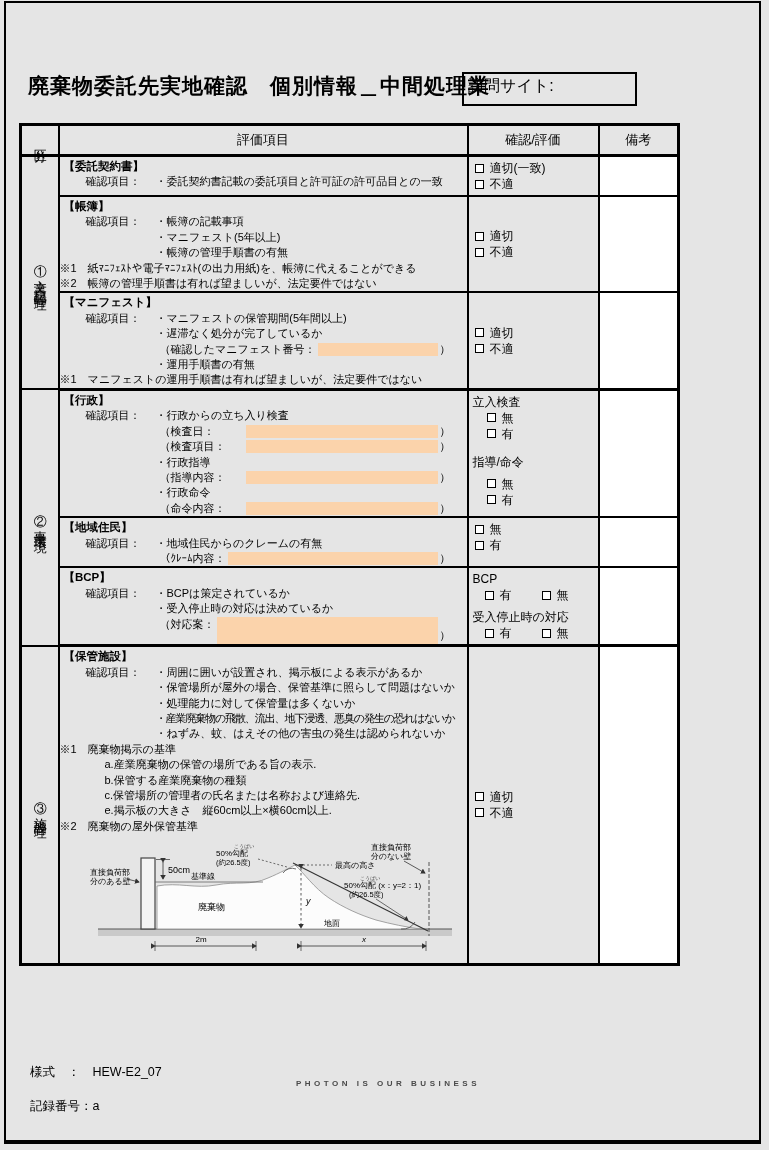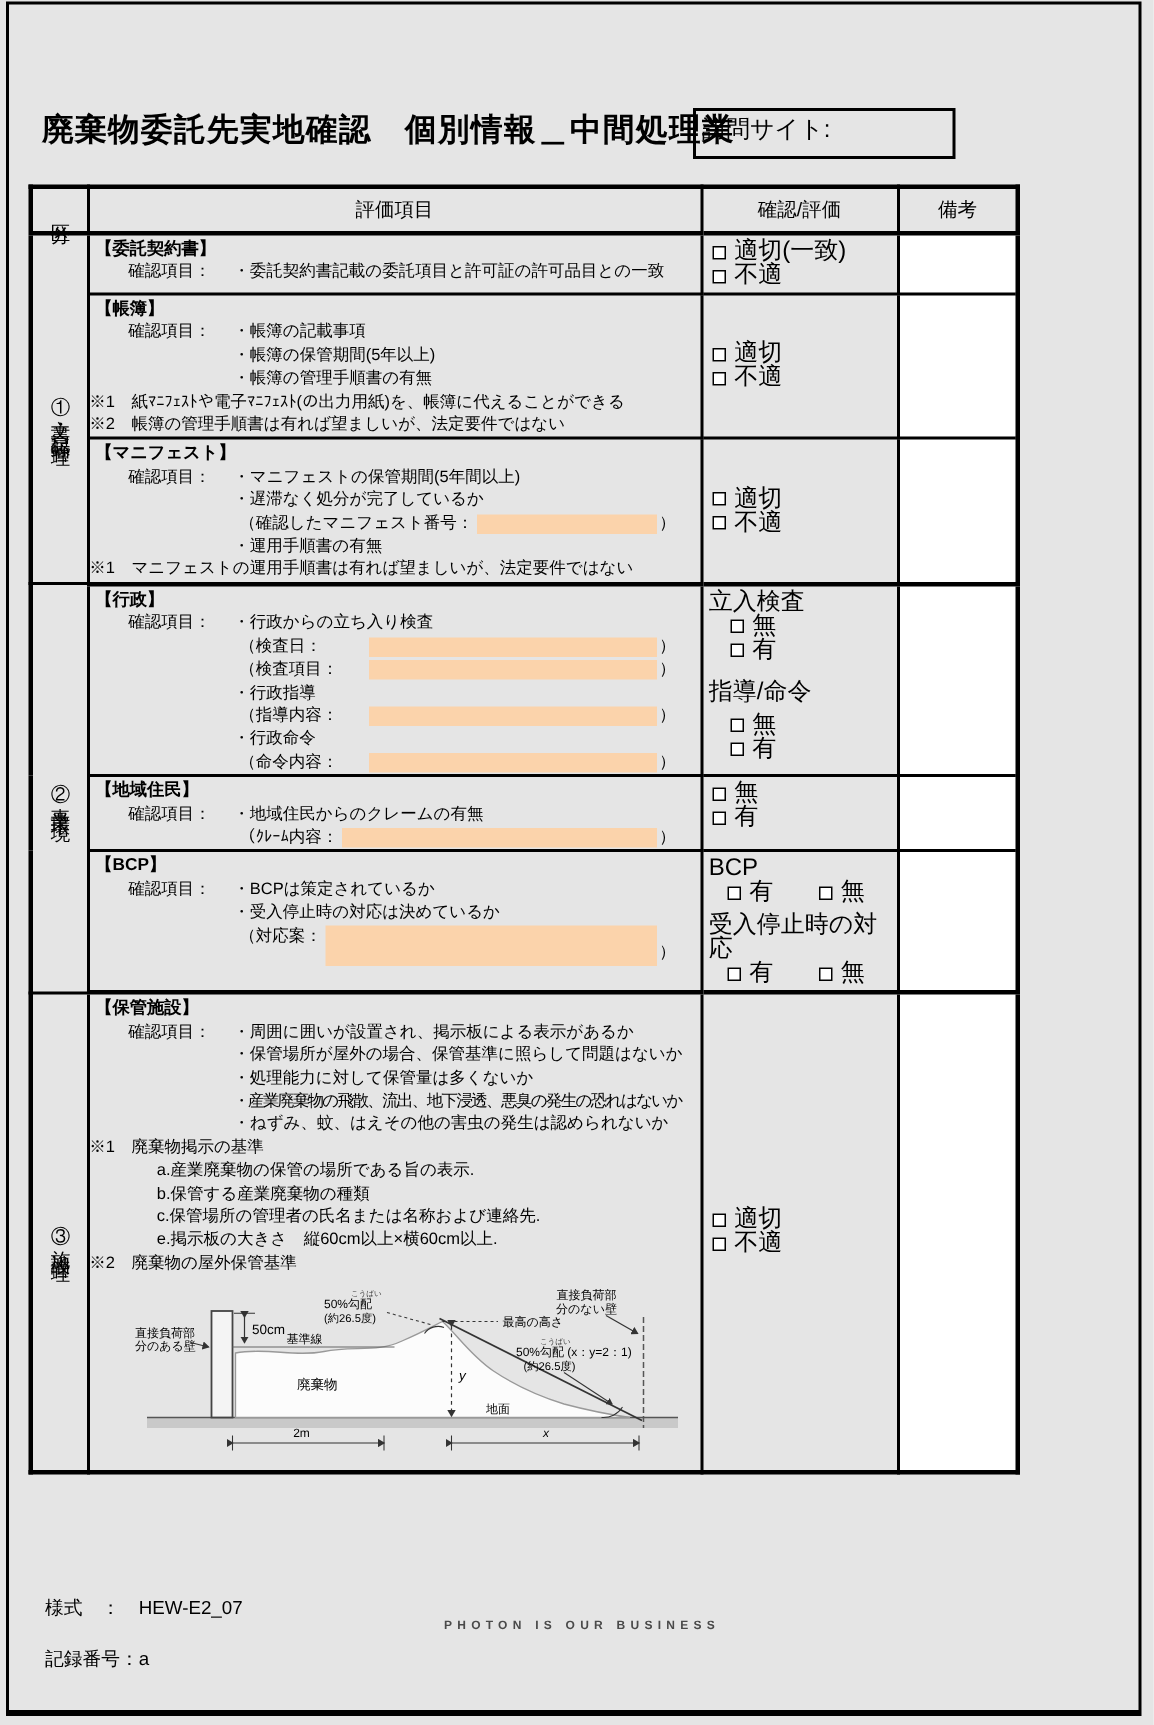--- a/index.html
+++ b/index.html
@@ -31,21 +31,21 @@
   .note { padding-left:0; }
   .sub  { padding-left:45px; }
   .inp  { display:flex; padding-left:100px; margin-right:16px; }
   .inp .pre { flex:none; }
   .pre4 { width:84px; }
   .obox { flex:1; height:13px; background:#FBD3AB; margin:1px 2px; }
   .inp-tall { display:flex; align-items:center; padding-left:100px; margin-right:16px; }
   .inp-tall .pre { flex:none; align-self:flex-start; }
   .obox-tall { flex:1; height:27px; background:#FBD3AB; margin:0 2px; }
   .inp-tall .post { align-self:flex-end; }
-  td.eval { vertical-align:top; padding:3px 4px; font-size:16px; line-height:16px; }
+  td.eval { vertical-align:top; padding:3px 4px; font-size:12px; line-height:16px; }
   td.eval.vmid { vertical-align:middle; }
   .chk-line { display:flex; align-items:center; gap:6px; padding-left:2px; }
   .chk-line.ind { padding-left:14px; }
   .chk { width:9px; height:9px; border:1.3px solid #000; flex:none; background:#fff; }
   .chk-pair { display:flex; gap:30px; padding-left:12px; }
   .chk-pair .chk-line { padding-left:0; }
   .sp6 { height:6px; } .sp12 { height:12px; }
   td.rem { background:#fff; }
   
   .diagram { margin:8px 0 0 28px; }
@@ -109,21 +109,21 @@
     </tr>
 
     <tr style="height:92px">
       <td class="item">
             <div class="cw">
         <div class="sec">【帳簿】</div>
         <div class="lbl-line">
           <span class="lbl">確認項目：</span>
           <span>・帳簿の記載事項</span>
         </div>
-        <div class="bullet">・帳簿の保管期間(5年以上)</div>
+        <div class="bullet">・マニフェスト(5年以上)</div>
         <div class="bullet">・帳簿の管理手順書の有無</div>
         <div class="note">※1　紙ﾏﾆﾌｪｽﾄや電子ﾏﾆﾌｪｽﾄ(の出力用紙)を、帳簿に代えることができる</div>
         <div class="note">※2　帳簿の管理手順書は有れば望ましいが、法定要件ではない</div>
       </div>
           </td>
       <td class="eval vmid">
         <div class="chk-line">
           <span class="chk"></span>
           <span>適切</span>
         </div>

